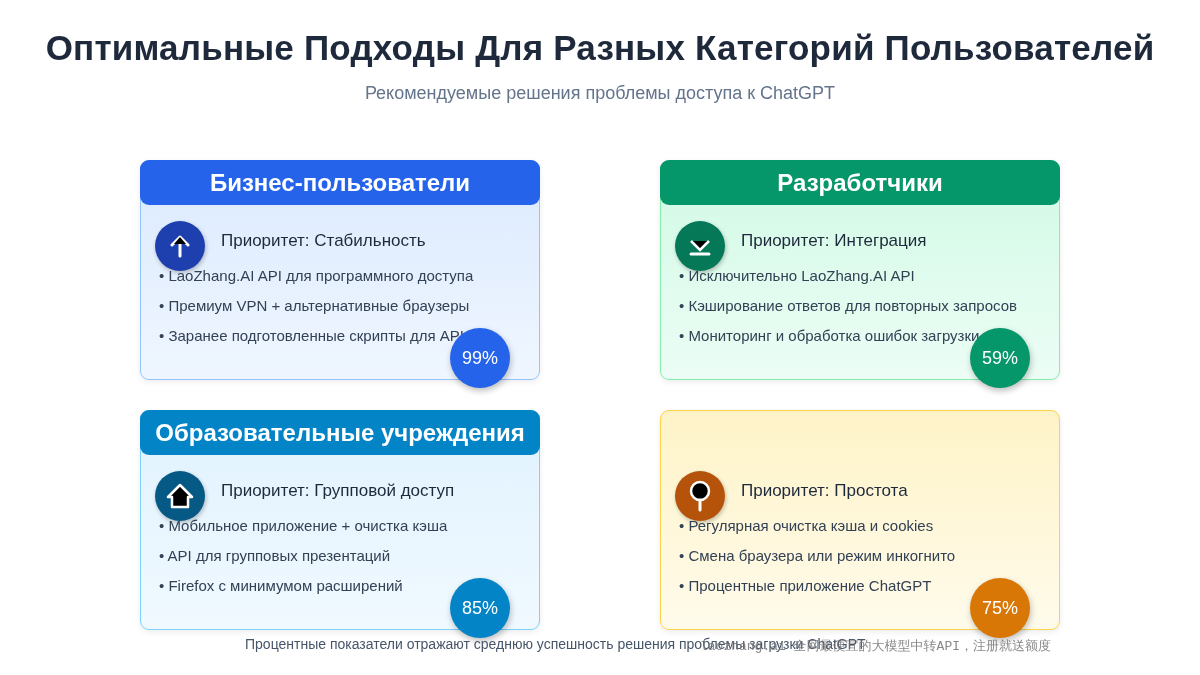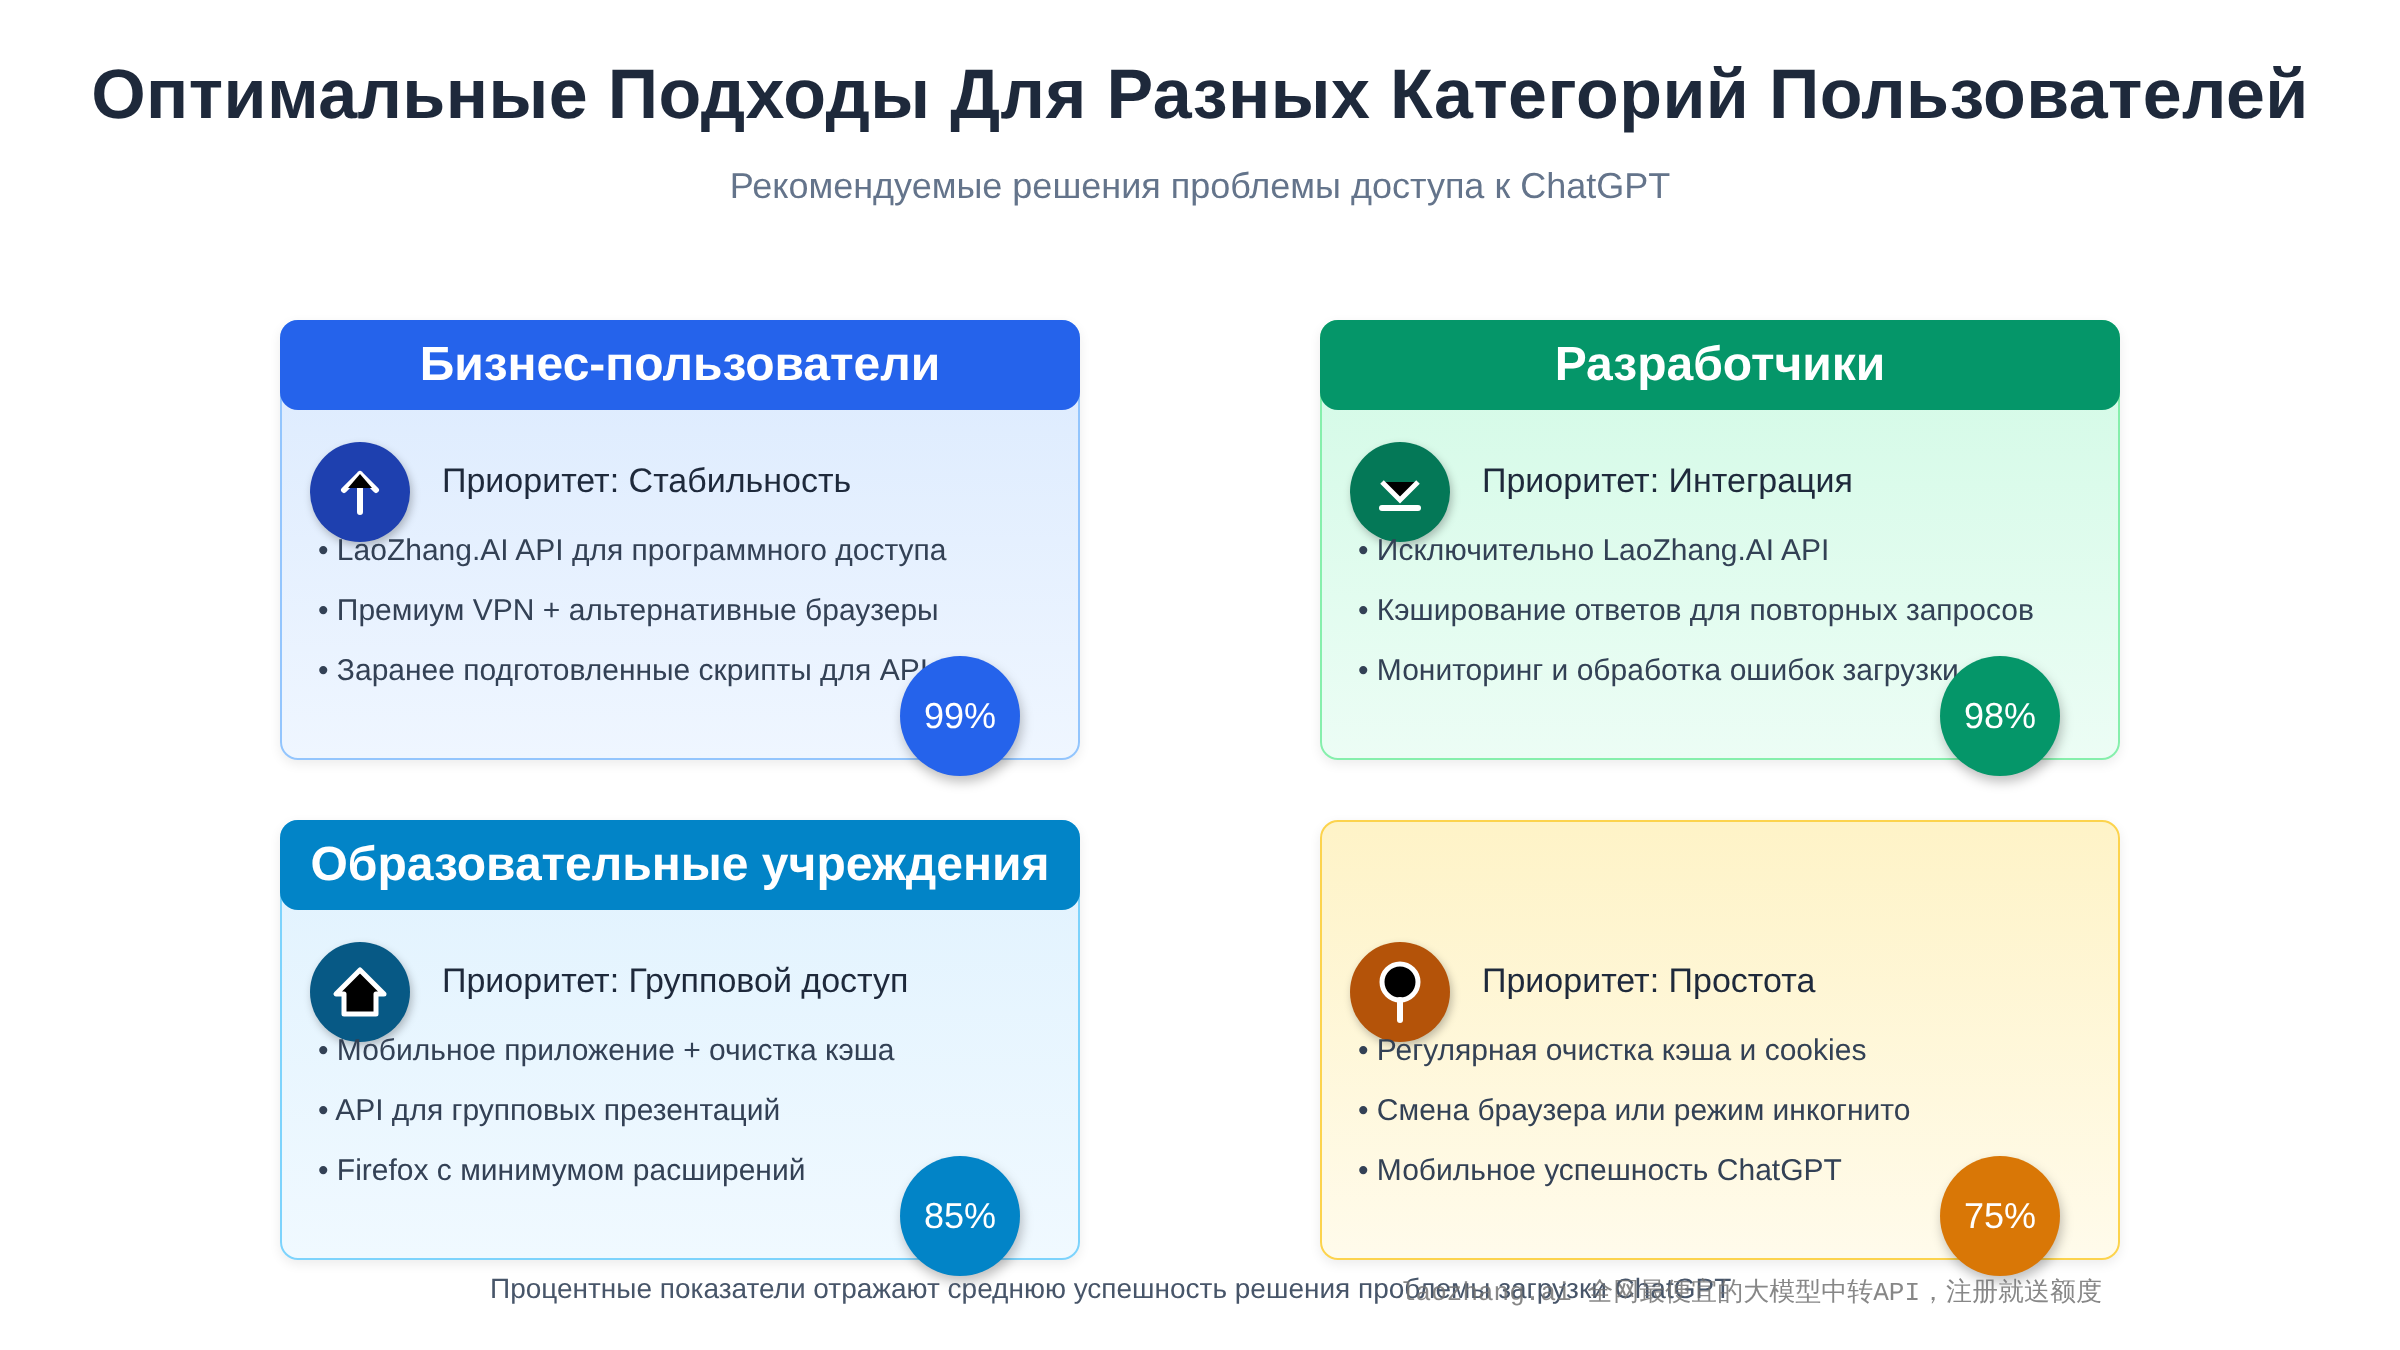--- a/index.html
+++ b/index.html
@@ -80,21 +80,21 @@
         <path d="M4 21 L22 21" stroke="#fff" stroke-width="3" stroke-linecap="round"></path>
       </svg>
   </div>
   <div class="priority">Приоритет: Интеграция</div>
   <ul class="bullets">
     <li>• Исключительно LaoZhang.AI API</li>
     <li>• Кэширование ответов для повторных запросов</li>
     <li>• Мониторинг и обработка ошибок загрузки</li>
   </ul>
 </div>
-<div class="badge" style="left:970px; top:328px; background:#059669;">98%</div>
+<div class="badge" style="left:970px; top:328px; background:#059669;">59%</div>
 
 <div class="card" style="left:140px; top:410px; border-color:#7dd3fc; background:linear-gradient(180deg,#e0f2fe,#f0f9ff);">
   <div class="card-header" style="background:#0284c7;">Образовательные учреждения</div>
   <div class="icon-circle" style="background:#075985;">
     <svg width="30" height="30" viewBox="0 0 30 30">
         <path d="M15 4 L3 16 L7 16 L7 26 L23 26 L23 16 L27 16 Z" fill="#000" stroke="#fff" stroke-width="2.5" stroke-linejoin="round"></path>
       </svg>
   </div>
   <div class="priority">Приоритет: Групповой доступ</div>
   <ul class="bullets">
@@ -109,19 +109,19 @@
   <div class="icon-circle" style="background:#b45309;">
     <svg width="30" height="34" viewBox="0 0 30 34">
         <circle cx="15" cy="12" r="9" fill="#000" stroke="#fff" stroke-width="2.5"></circle>
         <path d="M15 21 L15 31" stroke="#fff" stroke-width="3" stroke-linecap="round"></path>
       </svg>
   </div>
   <div class="priority">Приоритет: Простота</div>
   <ul class="bullets">
     <li>• Регулярная очистка кэша и cookies</li>
     <li>• Смена браузера или режим инкогнито</li>
-    <li>• Мобильное успешность ChatGPT</li>
+    <li>• Процентные приложение ChatGPT</li>
   </ul>
 </div>
 <div class="badge" style="left:970px; top:578px; background:#d97706;">75%</div>
 
 <div class="footer">Процентные показатели отражают среднюю успешность решения проблемы загрузки ChatGPT</div>
 <div class="watermark">laozhang.ai 全网最便宜的大模型中转API，注册就送额度</div>
 
 </body></html>

